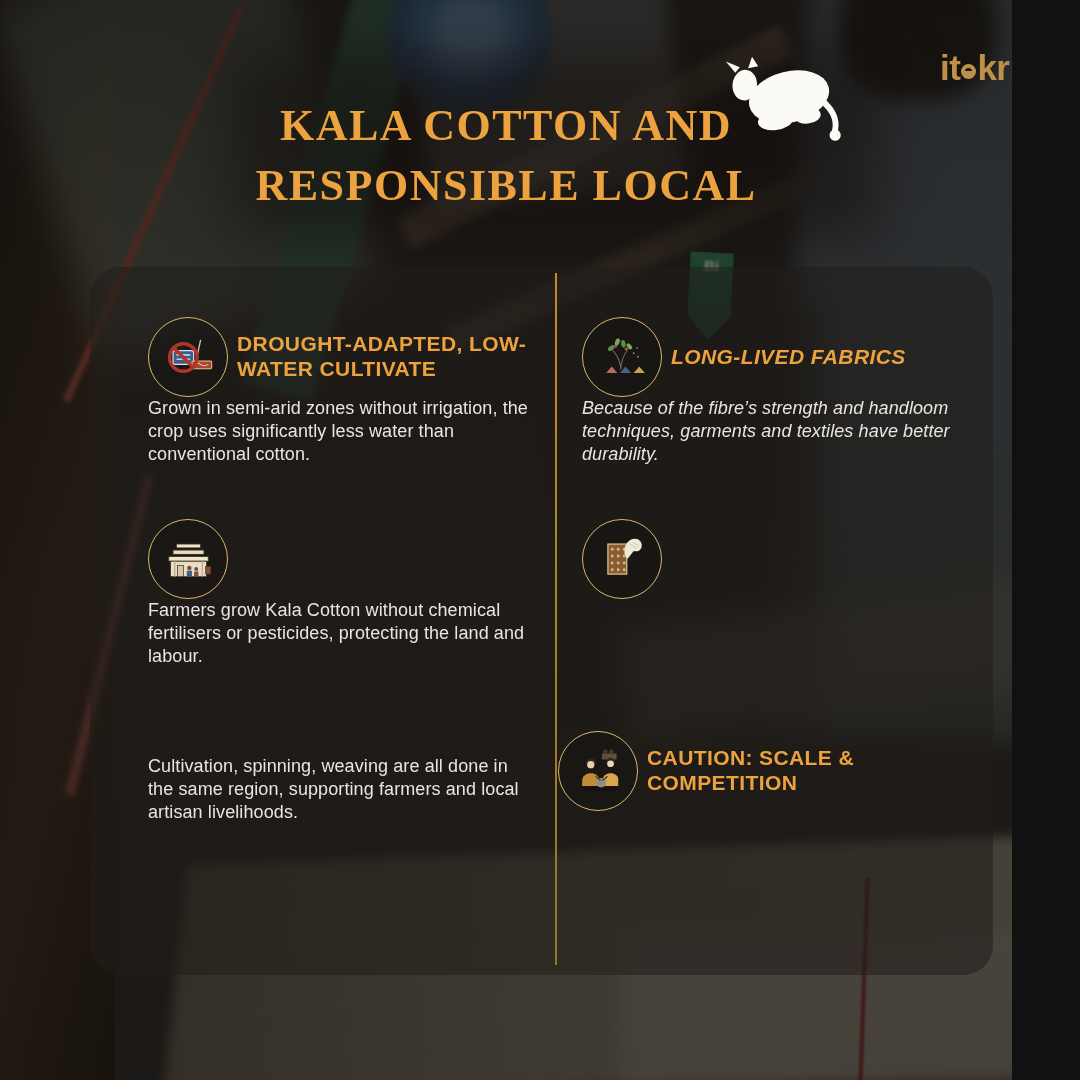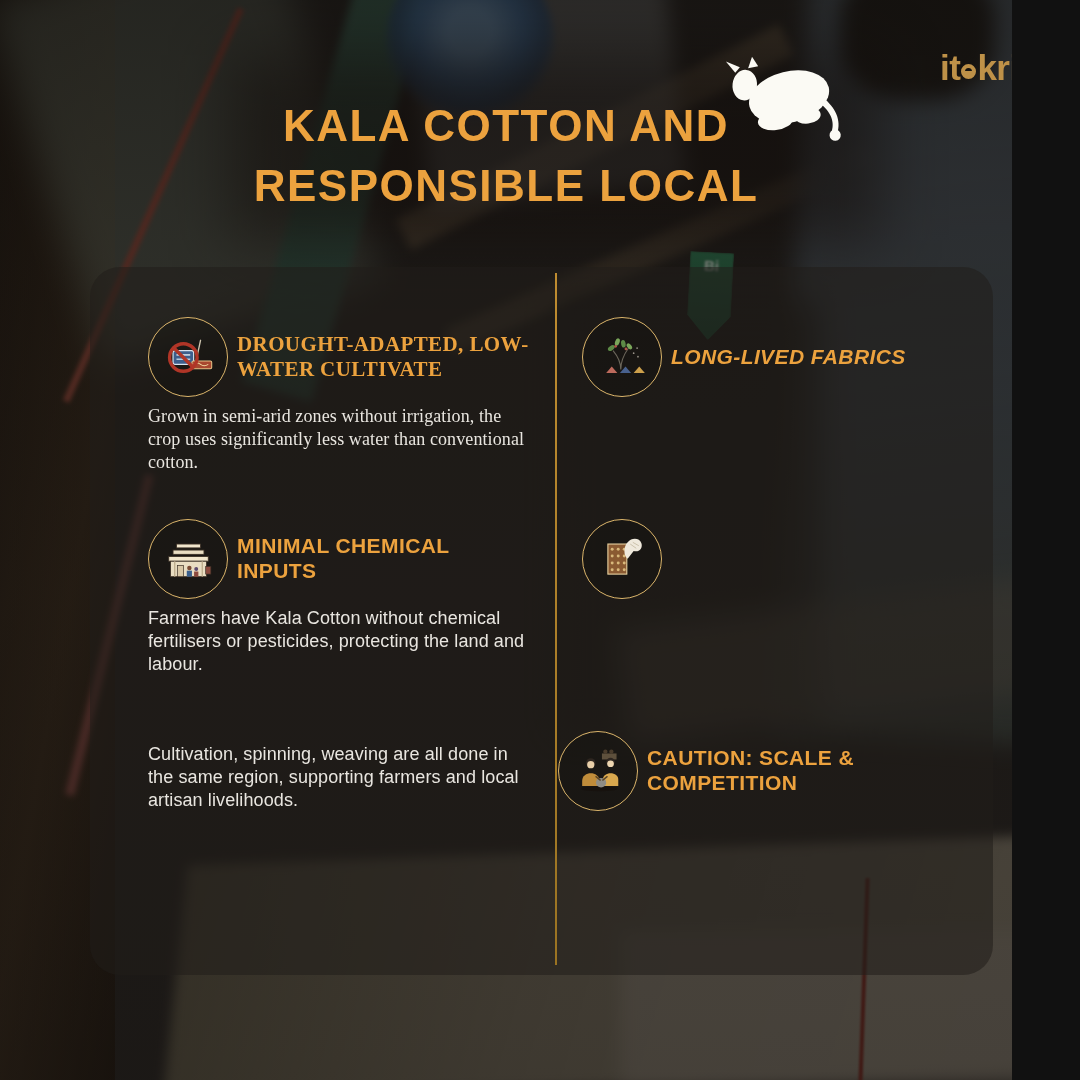--- a/index.html
+++ b/index.html
@@ -43,40 +43,40 @@
     color:#d8e4da;font-size:15px;font-weight:bold;text-align:center;padding-top:5px;transform:rotate(3deg);}
   .overlay{position:absolute;inset:0;background:linear-gradient(180deg,
     rgba(14,12,10,.62) 0%,rgba(14,12,10,.50) 22%,rgba(16,14,12,.44) 55%,rgba(16,14,12,.50) 100%);}
   
   .logo{position:absolute;left:940px;top:48px;color:var(--logo,#BE9148);
     font-size:35px;font-weight:800;letter-spacing:-.5px;display:flex;align-items:center;}
   .logo-o{display:inline-block;width:15px;height:15px;border:4.5px solid currentColor;border-radius:50%;
     background:linear-gradient(transparent 48%,currentColor 48%);margin:6px 1px 0 1px;}
   
   .title{position:absolute;left:0;right:0;top:96px;text-align:center;
-    color:var(--accent,#ECA23E);font-size:44px;font-weight:800;letter-spacing:1.5px;line-height:1.36;}
+    color:var(--accent,#ECA23E);font-size:44px;font-weight:800;letter-spacing:1.5px;line-height:1.36;font-family:Liberation Serif, serif;}
   
   .cow{position:absolute;left:720px;top:50px;width:138px;height:102px;transform:rotate(-6deg);}
   
   .panel{position:absolute;left:90px;top:267px;width:903px;height:708px;border-radius:30px;
     background:rgba(33,30,26,.55);}
   .divider{position:absolute;left:465px;top:6px;width:2px;height:692px;
     background:linear-gradient(var(--divider,#BF8C30),#9a7322);}
   .item{position:absolute;width:382px;}
-  .i0{left:58px;top:50px;font-family:Liberation Serif, serif;} .i1{left:492px;top:50px;font-style:italic;}
+  .i0{left:58px;top:50px;} .i1{left:492px;top:50px;font-style:italic;}
   .i2{left:58px;top:252px;} .i3{left:492px;top:252px;}
   .i4{left:58px;top:464px;} .i5{left:468px;top:464px;}
   .item-head{display:flex;align-items:center;}
   .icon-circle{flex:0 0 80px;width:80px;height:80px;border:1.5px solid var(--icon-ring,#DBB56B);
     border-radius:50%;display:flex;align-items:center;justify-content:center;background:rgba(12,10,8,.25);}
   .icon-circle svg{width:55px;height:55px;}
   .item-title{margin-left:9px;color:var(--accent,#ECA23E);font-size:21px;font-weight:bold;
     letter-spacing:.4px;line-height:1.18;text-transform:uppercase;}
-  .item-body{margin-top:8px;color:var(--body-text,#E9E6E0);font-size:18px;line-height:1.29;letter-spacing:.1px;}
-  .i4 .item-body,.i5 .item-body{margin-top:12px;}
+  .item-body{margin-top:0;color:var(--body-text,#E9E6E0);font-size:18px;line-height:1.29;letter-spacing:.1px;}
+  .i4 .item-body,.i5 .item-body{margin-top:24px;}
 </style>
 </head>
 <body>
 
 <div class="canvas">
 
   <div class="bg" aria-hidden="true">
     <div class="shape s-left-wood"></div>
     <div class="shape s-tl-light"></div>
     <div class="shape s-teal-pole"></div>
@@ -158,43 +158,43 @@
             <circle cx="45" cy="27" r="1" fill="#9a948a"></circle>
             <circle cx="49" cy="21" r="1" fill="#9a948a"></circle>
             <circle cx="50" cy="31" r="1" fill="#9a948a"></circle>
             <path d="M13,50 l6.5,-7.5 6.5,7.5 z" fill="#bd6a5c"></path>
             <path d="M29,50 l6.5,-7.5 6.5,7.5 z" fill="#48618e"></path>
             <path d="M45,50 l6.5,-7.5 6.5,7.5 z" fill="#cda04b"></path>
           </svg>
         </div>
         <h3 class="item-title">LONG-LIVED FABRICS</h3>
       </div>
+      <p class="item-body">Because of the fibre’s strength and handloom techniques, garments and textiles have better durability.</p>
     </div>
 
     <div class="item i2">
       <div class="item-head">
         <div class="icon-circle">
           <svg viewBox="0 0 64 64">
             <rect x="18" y="14" width="28" height="4.5" fill="#f1e6cc" stroke="#3a2f24" stroke-width="1"></rect>
             <rect x="14" y="21" width="36" height="5" fill="#e9ddc2" stroke="#3a2f24" stroke-width="1"></rect>
             <rect x="9" y="28.5" width="46" height="5.5" fill="#f1e6cc" stroke="#3a2f24" stroke-width="1"></rect>
             <rect x="11" y="34" width="42" height="18" fill="#e9ddc2" stroke="#3a2f24" stroke-width="1"></rect>
             <line x1="16" y1="34" x2="16" y2="52" stroke="#b9a888" stroke-width="1.4"></line>
             <line x1="48" y1="34" x2="48" y2="52" stroke="#b9a888" stroke-width="1.4"></line>
             <rect x="19" y="39" width="7" height="13" fill="#d8c7a6" stroke="#3a2f24" stroke-width=".8"></rect>
             <circle cx="33" cy="42" r="2.6" fill="#7a4a33"></circle>
             <rect x="30" y="45" width="6" height="7" fill="#3a5f8c"></rect>
             <circle cx="41" cy="43" r="2.3" fill="#5d4a6e"></circle>
             <rect x="38.5" y="46" width="5" height="6" fill="#8c4a3e"></rect>
             <rect x="52" y="40" width="6" height="9" fill="#8c4a3e" stroke="#3a2f24" stroke-width=".8"></rect>
           </svg>
         </div>
-        <h3 class="item-title">MINIMAL CHEMICAL INPUTS</h3>
-      </div>
-      <p class="item-body">Farmers have Kala Cotton without chemical fertilisers or pesticides, protecting the land and labour.</p>
+      </div>
+      <p class="item-body">Farmers grow Kala Cotton without chemical fertilisers or pesticides, protecting the land and labour.</p>
     </div>
 
     <div class="item i3">
       <div class="item-head">
         <div class="icon-circle">
           <svg viewBox="0 0 64 64">
             <rect x="15" y="14" width="22" height="35" fill="#8a5a32" stroke="#e6cf9e" stroke-width="1.3"></rect>
             <g fill="#d9b97c">
               <circle cx="20" cy="20" r="1.7"></circle>
                 <circle cx="27" cy="20" r="1.7"></circle>

